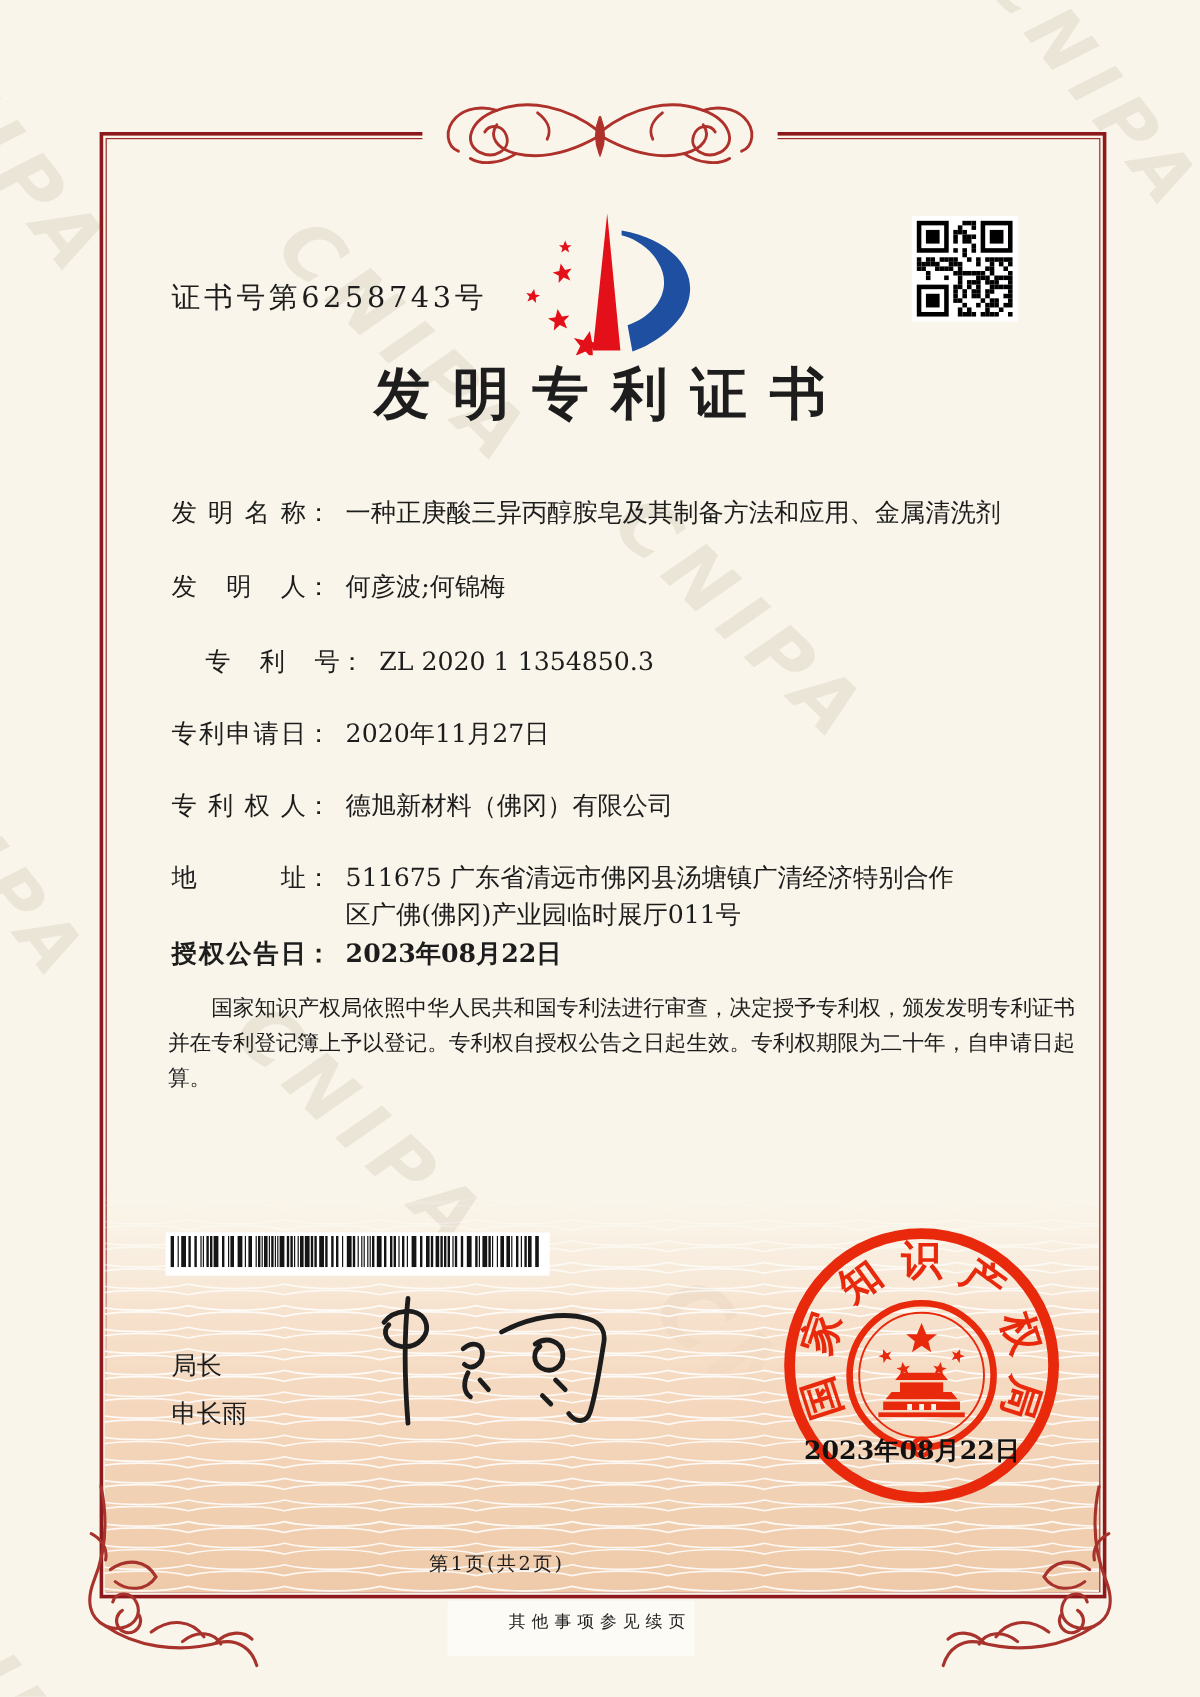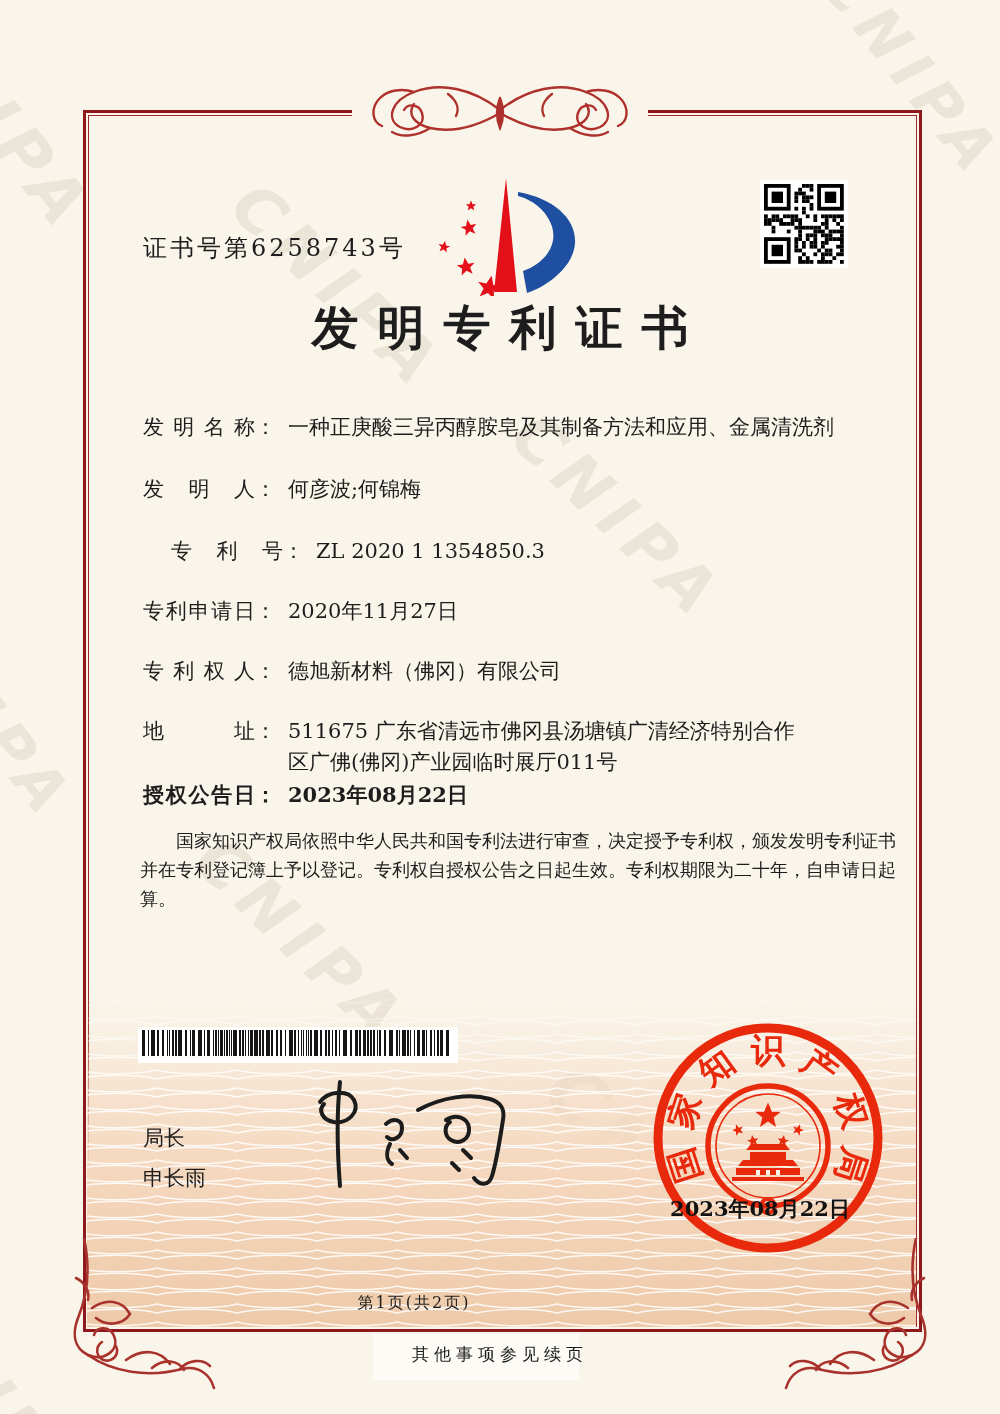--- a/index.html
+++ b/index.html
@@ -48,21 +48,21 @@
   .sig-name{position:absolute;left:143px;top:1164px;font-size:21px;z-index:4;
             font-family:"DejaVu Sans","Liberation Sans",sans-serif;}
   .signature{position:absolute;left:290px;top:1076px;z-index:4;}
   .seal{position:absolute;left:646px;top:1016px;z-index:4;}
   .seal-date{position:absolute;left:640px;top:1195px;width:240px;text-align:center;z-index:5;
              font-size:21px;font-weight:700;color:#121212;}
   .page-info{position:absolute;left:0;top:1293px;width:828px;text-align:center;z-index:3;
              font-size:16px;letter-spacing:2px;}
   .note-patch{position:absolute;left:373px;top:1334px;width:206px;height:46px;background:#fdfbf6;z-index:3;}
   .note{position:absolute;left:0;top:1343px;width:1000px;text-align:center;z-index:4;
-        font-size:17px;letter-spacing:5px;}
+        font-size:14px;letter-spacing:5px;}
   .flo{stroke:#ae312b;stroke-width:2.4;fill:none;stroke-linecap:round;}
 </style>
 </head>
 <body>
 
 <div class="wm" style="left:-58px;top:-14px;font-size:66px;transform:rotate(52deg);">CNIPA</div>
 <div class="wm" style="left:862px;top:-50px;font-size:60px;transform:rotate(52deg);">CNIPA</div>
 <div class="wm" style="left:268px;top:168px;font-size:64px;transform:rotate(44deg);">CNIPA</div>
 <div class="wm" style="left:548px;top:398px;font-size:64px;transform:rotate(44deg);">CNIPA</div>
 <div class="wm" style="left:-66px;top:592px;font-size:60px;transform:rotate(52deg);">CNIPA</div>

